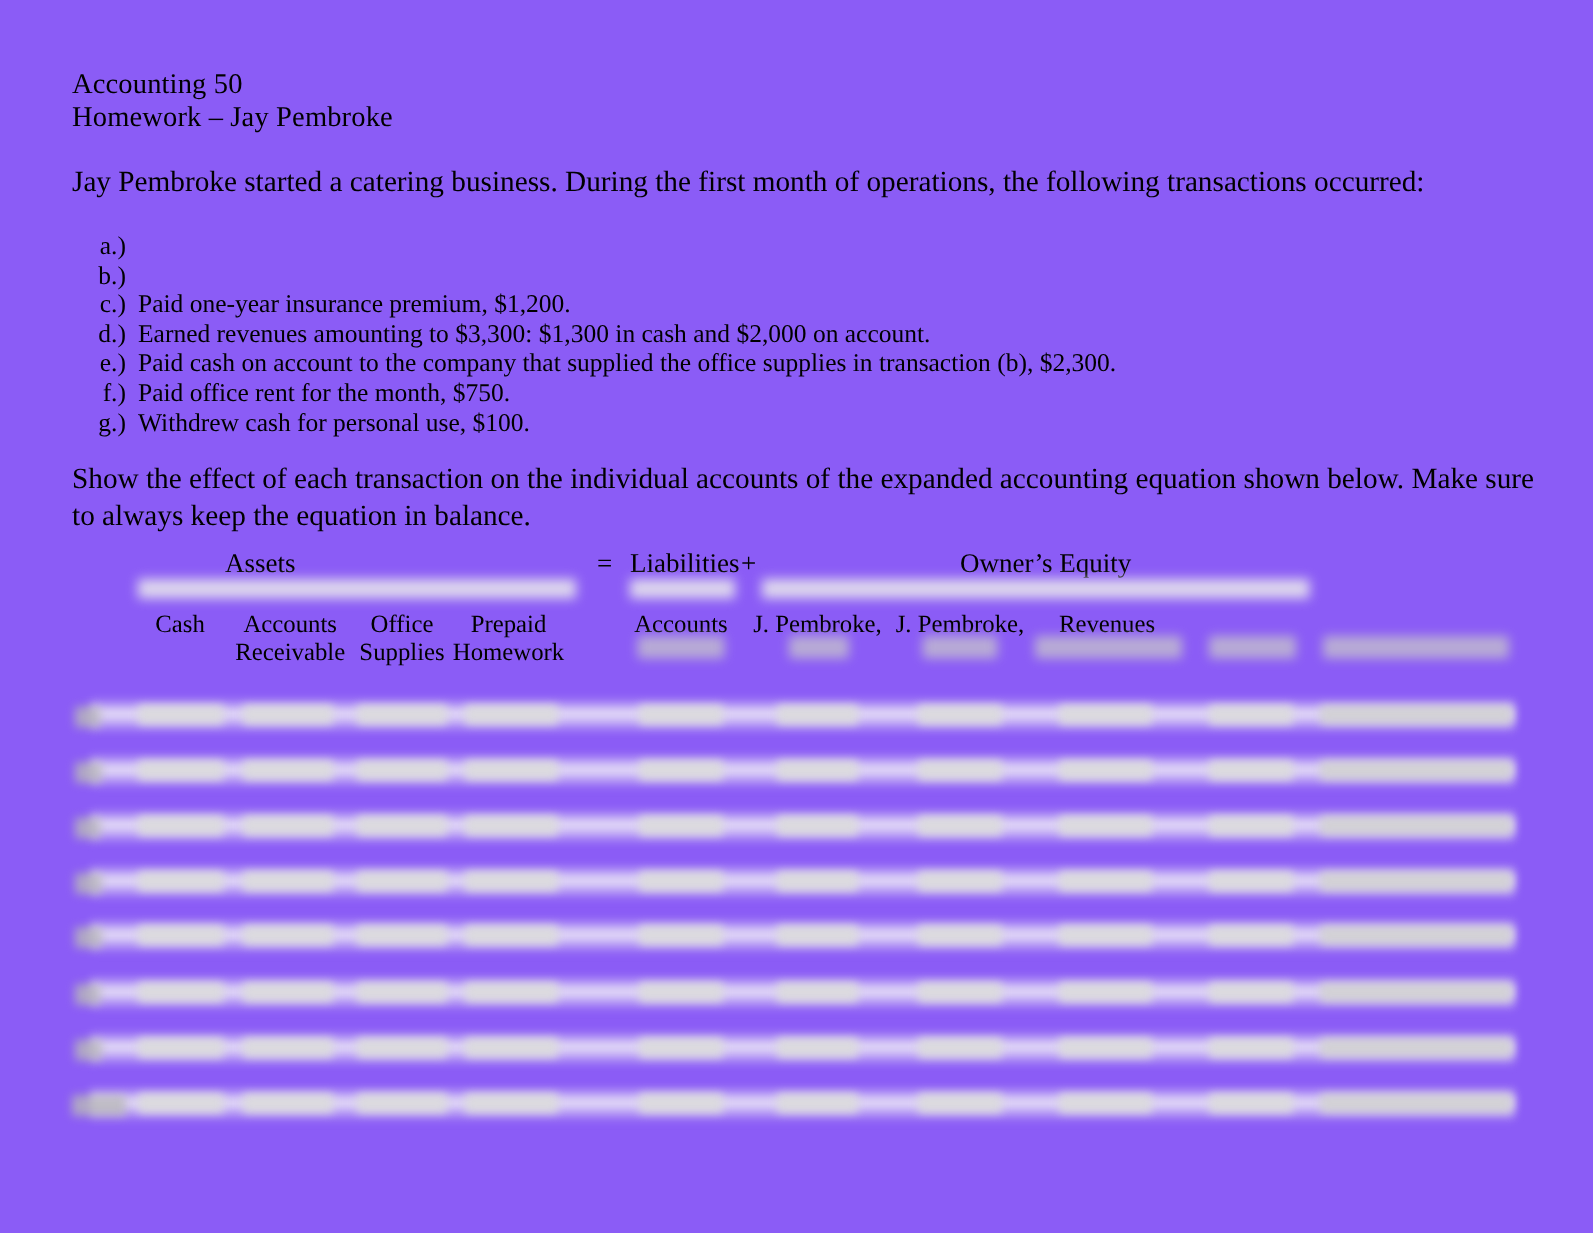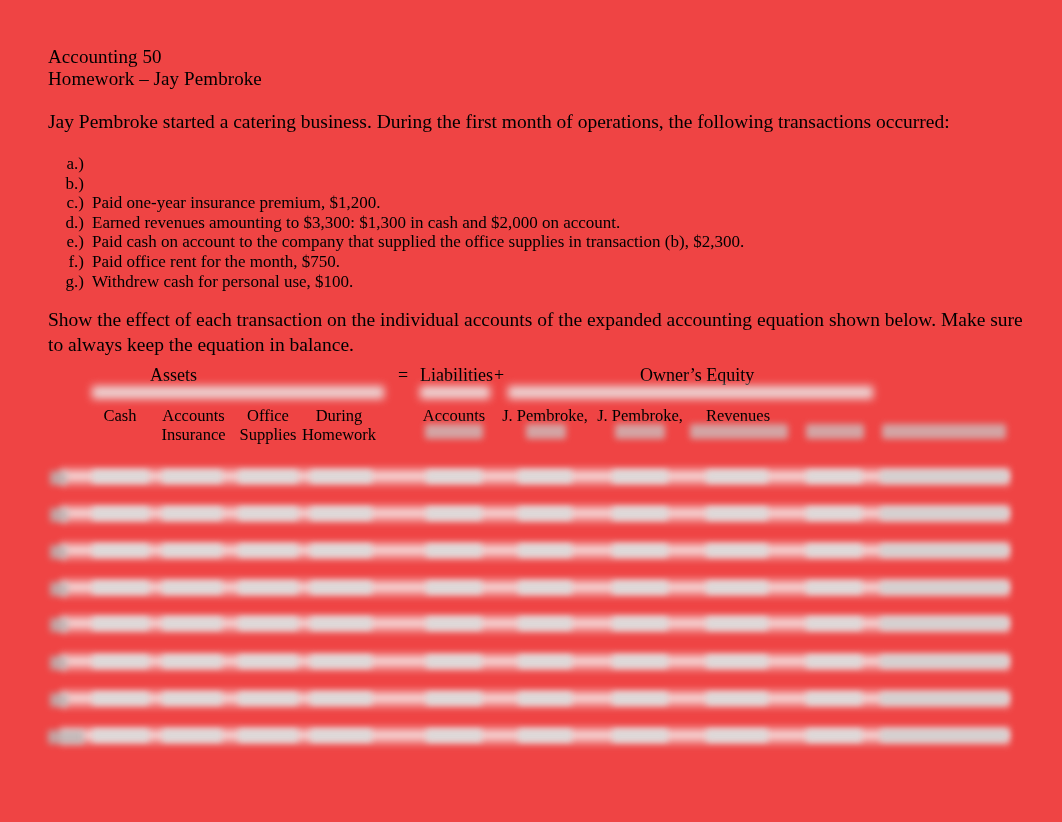--- a/index.html
+++ b/index.html
@@ -15,21 +15,21 @@
     font-family: "Liberation Serif", "DejaVu Serif", serif;
     color: #000000;
     overflow: hidden;
   }
 
   .page {
     position: absolute;
     left: 0; top: 0;
     width: 1062px;
     height: 822px;
-    background: #ef4444;
+    background: #8b5cf6;
   }
 
   
   .doc-head {
     position: absolute;
     left: 48px;
     top: 46px;
     font-size: 19px;
     line-height: 21.5px;
     white-space: nowrap;
@@ -226,28 +226,28 @@
     <div class="rule-band rule-assets"></div>
     <div class="rule-band rule-liab"></div>
     <div class="rule-band rule-owner"></div>
 
     <div class="col-head" style="left:85px; top:46px; width:70px;">
       <span class="l1"></span>
       <span class="l2">Cash</span>
     </div>
     <div class="col-head" style="left:145px; top:46px; width:97px;">
       <span class="l1">Accounts</span>
-      <span class="l2">Insurance</span>
+      <span class="l2">Receivable</span>
     </div>
     <div class="col-head" style="left:228px; top:46px; width:80px;">
       <span class="l1">Office</span>
       <span class="l2">Supplies</span>
     </div>
     <div class="col-head" style="left:296px; top:46px; width:86px;">
-      <span class="l1">During</span>
+      <span class="l1">Prepaid</span>
       <span class="l2">Homework</span>
     </div>
     <div class="col-head" style="left:412px; top:46px; width:84px;">
       <span class="l1">Accounts</span>
       <span class="l2"></span>
     </div>
     <div class="col-head" style="left:494px; top:46px; width:102px;">
       <span class="l1">J. Pembroke,</span>
       <span class="l2"></span>
     </div>

